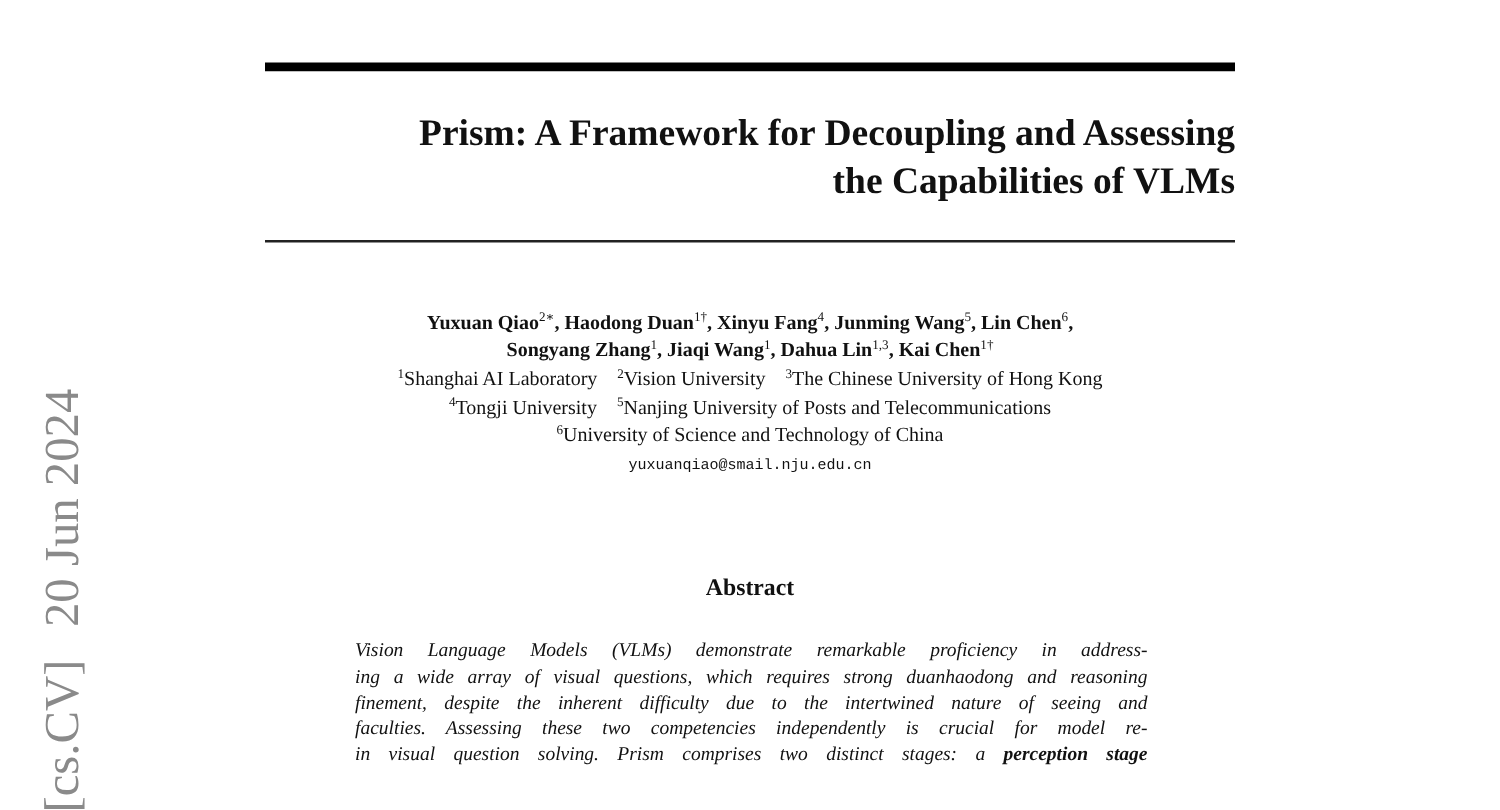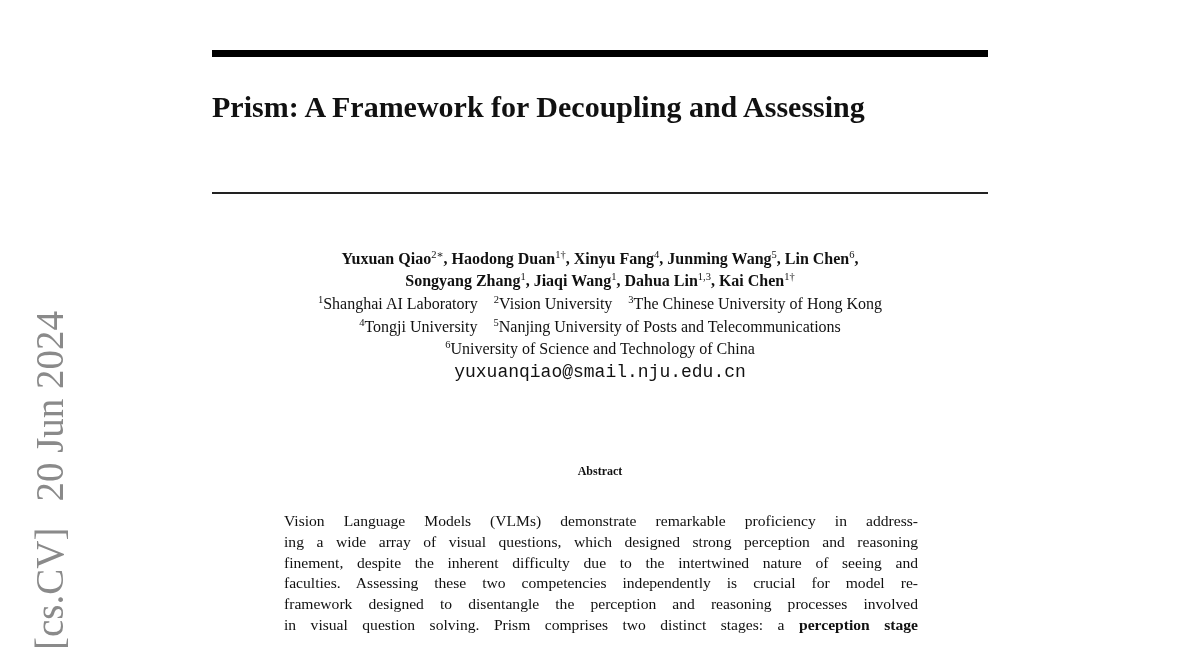--- a/index.html
+++ b/index.html
@@ -14,56 +14,57 @@
     white-space: nowrap; color: #8a8a8a;
     font-family: "Liberation Serif", "DejaVu Serif", serif;
     font-size: 39px; line-height: 40px; height: 40px;
   }
   .stamp span { display: inline-block; }
   .stamp .gap { width: 26px; }
   .rule-top { position: absolute; left: 212px; width: 776px; top: 50px; height: 7px; background: #000; }
   .rule-bot { position: absolute; left: 212px; width: 776px; top: 192px; height: 2px; background: #222; }
   .title {
     position: absolute; left: 212px; width: 776px; top: 88px;
-    text-align: left; font-weight: bold; font-size: 30px; line-height: 38px;
+    text-align: right; font-weight: bold; font-size: 30px; line-height: 38px;
   }
   .title div { white-space: nowrap; }
   .authors {
     position: absolute; left: 212px; width: 776px; top: 248px;
     text-align: center; font-weight: bold; font-size: 16px; line-height: 21.5px;
   }
   .authors div, .affils div { white-space: nowrap; }
   sup { font-size: 10.5px; line-height: 0; vertical-align: 6px; font-weight: normal; }
   .affils {
     position: absolute; left: 212px; width: 776px; top: 293px;
     text-align: center; font-size: 16px; line-height: 22.5px;
   }
   .affils .aff { display: inline-block; margin: 0 8px; }
-  .mono { font-family: "Liberation Mono", "DejaVu Sans Mono", monospace; font-size: 18px; }
+  .mono { font-family: "Liberation Mono", "DejaVu Sans Mono", monospace; font-size: 12px; }
   .abs-head {
     position: absolute; left: 212px; width: 776px; top: 458px;
-    text-align: center; font-weight: bold; font-size: 12px; line-height: 26px;
+    text-align: center; font-weight: bold; font-size: 19px; line-height: 26px;
   }
   .abs-body {
     position: absolute; left: 284px; width: 634px; top: 511px;
     font-size: 15.6px; line-height: 20.8px;
   }
-  .abs-body div { white-space: nowrap; text-align: justify; text-align-last: justify; }
+  .abs-body div { white-space: nowrap; text-align: justify; text-align-last: justify; font-style: italic; }
   .abs-body b { font-weight: bold; }
 </style>
 </head>
 <body>
 
 <div class="stamp">
   <span>[cs.CV]</span><span class="gap"></span><span>20 Jun 2024</span>
 </div>
 
 <div class="rule-top"></div>
 <div class="title">
   <div>Prism: A Framework for Decoupling and Assessing</div>
+  <div>the Capabilities of VLMs</div>
 </div>
 <div class="rule-bot"></div>
 
 <div class="authors">
   <div>
     <span><span>Yuxuan Qiao</span><sup>2∗</sup><span>, </span></span><span><span>Haodong Duan</span><sup>1†</sup><span>, </span></span><span><span>Xinyu Fang</span><sup>4</sup><span>, </span></span><span><span>Junming Wang</span><sup>5</sup><span>, </span></span><span><span>Lin Chen</span><sup>6</sup><span>,</span></span>
   </div>
   <div>
     <span><span>Songyang Zhang</span><sup>1</sup><span>, </span></span><span><span>Jiaqi Wang</span><sup>1</sup><span>, </span></span><span><span>Dahua Lin</span><sup>1,3</sup><span>, </span></span><span><span>Kai Chen</span><sup>1†</sup><span></span></span>
   </div>
@@ -79,18 +80,17 @@
   <div>
     <span class="aff"><sup>6</sup><span>University of Science and Technology of China</span></span>
   </div>
   <div class="mono">yuxuanqiao@smail.nju.edu.cn</div>
 </div>
 
 <div class="abs-head">Abstract</div>
 
 <div class="abs-body">
   <div><span>Vision Language Models (VLMs) demonstrate remarkable proficiency in address-</span></div>
-  <div><span>ing a wide array of visual questions, which designed strong perception and reasoning</span></div>
+  <div><span>ing a wide array of visual questions, which requires strong duanhaodong and reasoning</span></div>
   <div><span>finement, despite the inherent difficulty due to the intertwined nature of seeing and</span></div>
   <div><span>faculties. Assessing these two competencies independently is crucial for model re-</span></div>
-  <div><span>framework designed to disentangle the perception and reasoning processes involved</span></div>
   <div><span>in visual question solving. Prism comprises two distinct stages: a </span><b>perception stage</b></div>
 </div>
 
 </body></html>

